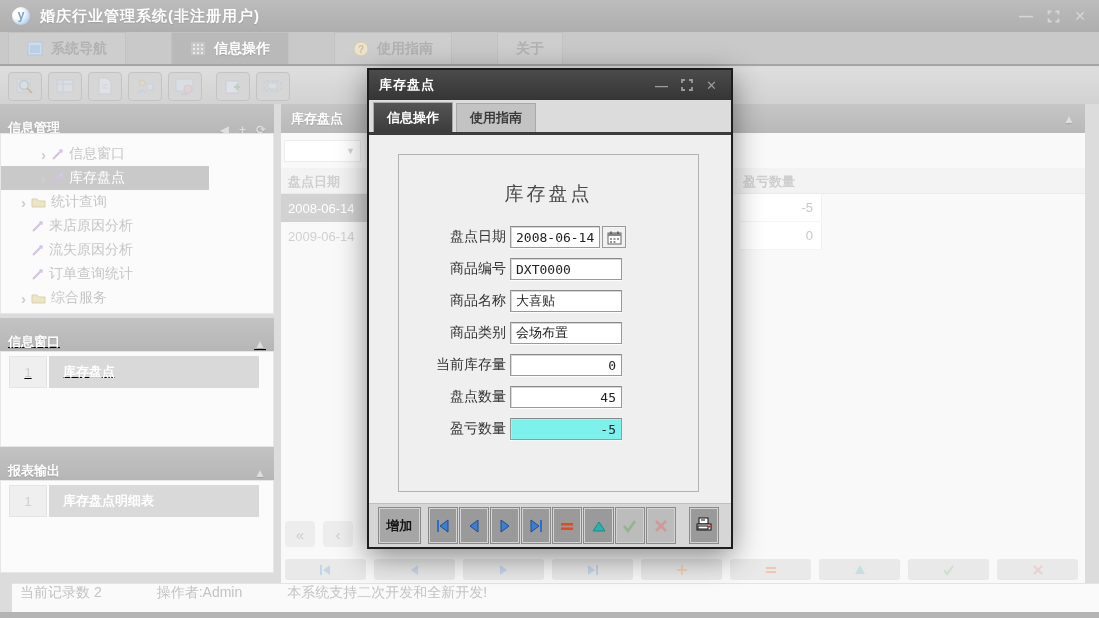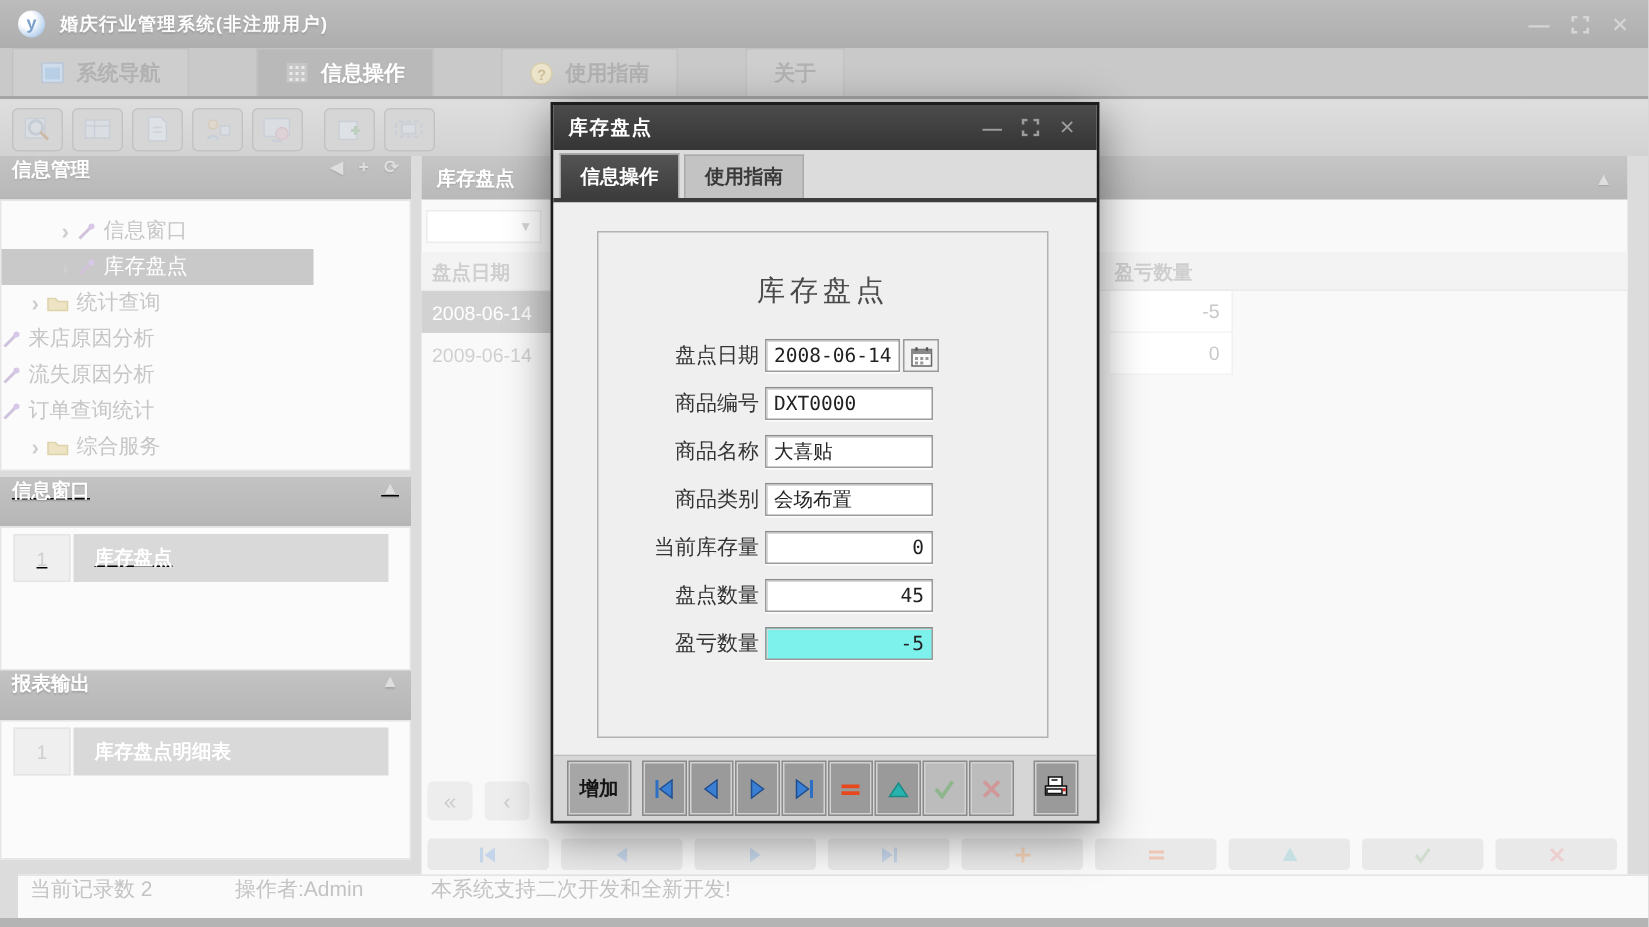--- a/index.html
+++ b/index.html
@@ -6,21 +6,21 @@
   html,body { width:1099px; height:618px; overflow:hidden; }
   body { font-family:"Liberation Sans","DejaVu Sans",sans-serif; background:#b4b4b4; }
   #app { position:relative; width:1099px; height:618px; background:#dcdcdc; overflow:hidden; }
 
   
   .titlebar { position:absolute; left:0; top:0; width:1099px; height:32px;
     background:linear-gradient(#bcbcbc,#aeaeae); display:flex; align-items:center; }
   .app-icon { width:18px; height:18px; border-radius:50%; margin:0 10px 0 12px;
     background:radial-gradient(circle at 35% 35%, #ffffff 30%, #bcd4ee 70%, #9ab8dc);
     color:#7aa0cc; font-size:12px; font-weight:bold; text-align:center; line-height:17px; }
-  .titlebar .title { color:#fdfdfd; font-size:12px; font-weight:bold; letter-spacing:1px;
+  .titlebar .title { color:#fdfdfd; font-size:15px; font-weight:bold; letter-spacing:1px;
     text-shadow:0 1px 1px rgba(120,120,120,.35); }
   .win-ctrls { position:absolute; right:10px; top:0; height:32px; display:flex; align-items:center; gap:9px; }
   .win-btn { width:18px; height:18px; display:flex; align-items:center; justify-content:center;
     color:#d6d6d6; font-size:14px; font-weight:bold; cursor:default; }
   .win-btn svg { display:block; }
 
   
   .menubar { position:absolute; left:0; top:32px; width:1099px; height:34px;
     background:#c9c9c9; border-bottom:2px solid #a5a5a5; display:flex; align-items:stretch; padding-left:8px;gap:45px; }
   .menu-tab { display:flex; align-items:center; gap:8px; padding:0 18px; font-size:14px; font-weight:bold;
@@ -32,33 +32,33 @@
   .toolbar { position:absolute; left:0; top:68px; width:1099px; height:36px;
     background:linear-gradient(#dedede,#d2d2d2); display:flex; align-items:center; gap:6px; padding-left:8px; }
   .tool-btn { width:34px; height:29px; background:#d6d6d6; border:1px solid #c3c3c3; border-radius:4px;
     display:flex; align-items:center; justify-content:center; }
   .tool-btn.gap { margin-left:8px; }
   .tool-btn svg { opacity:.55; }
 
   
   .sidebar { position:absolute; left:0; top:104px; width:274px; height:479px; }
   .panel-hdr { height:33px; background:linear-gradient(#c3c3c3,#b6b6b6); color:#ffffff;
-    font-size:13px; font-weight:bold; display:flex; align-items:flex-start; padding:0 8px;
+    font-size:13px; font-weight:bold; display:flex; align-items:flex-end; padding:0 8px;
     text-shadow:0 1px 1px rgba(130,130,130,.4); }
   .panel-hdr .spacer { flex:1; }
   .hdr-ico { color:#dedede; font-size:12px; margin-left:10px; font-weight:bold; }
   .side-body { background:#fbfbfb; border:1px solid #e6e6e6; }
 
   .tree { position:absolute; left:0; top:29px; width:274px; height:181px; padding-top:8px; }
   .tree-item { height:24px; display:flex; align-items:center; font-size:14px; color:#c6c6c6; }
   .tree-item .chev { color:#cfcfcf; font-size:15px; font-weight:bold; margin-right:5px; }
   .tree-item .ti { margin-right:5px; display:inline-flex; }
   .ind-a { padding-left:40px; }
   .ind-b { padding-left:20px; }
-  .ind-c { }
+  .ind-c { padding-left:30px; }
   .tree-item.selected { background:#c9c9c9; color:#ffffff; width:208px; }
 
   .panel2 { position:absolute; left:0; top:214px; width:274px;text-decoration:underline; }
   .panel2 .side-body { height:96px; padding:4px 0 0 0; }
   .panel3 { position:absolute; left:0; top:343px; width:274px; }
   .panel3 .side-body { height:93px; padding:4px 0 0 0; }
   .side-row { height:32px; display:flex; margin:0 8px; }
   .side-row .num { width:38px; background:#efefef; color:#cfcfcf; font-size:13px;
     display:flex; align-items:center; justify-content:center; border:1px solid #e4e4e4; }
   .side-row .lbl { width:210px; background:#d9d9d9; color:#ffffff; font-size:13px; font-weight:bold;

